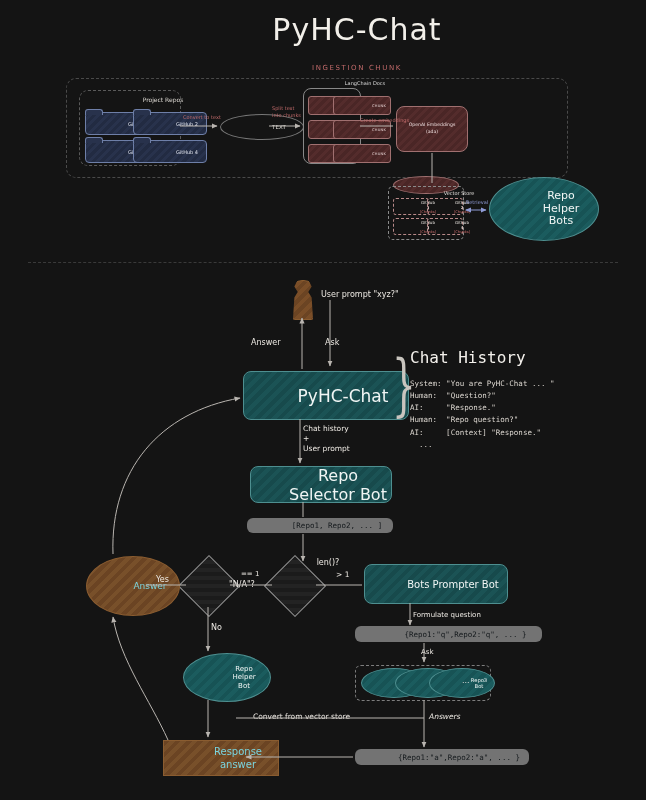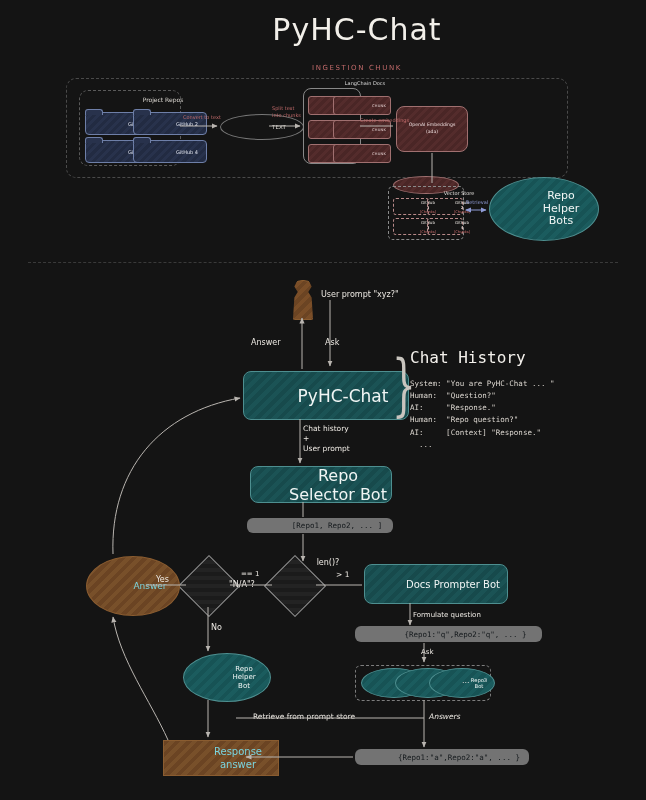--- a/index.html
+++ b/index.html
@@ -204,38 +204,38 @@
 <div class="abs ctr dia-txt" id="d1t">"N/A"?</div>
 <div class="abs diamond" id="d2"></div>
 <div class="abs ctr dia-txt" id="d2t">len()?</div>
 
 <div class="abs ctr" id="answer">Answer</div>
 <div class="abs hand" id="yes">Yes</div>
 <div class="abs hand" id="eq1">== 1</div>
 <div class="abs hand" id="gt1">&gt; 1</div>
 <div class="abs hand" id="no">No</div>
 
-<div class="abs ctr teal" id="rpb">Docs Prompter Bot</div>
+<div class="abs ctr teal" id="rpb">Bots Prompter Bot</div>
 <div class="abs hand" id="formulate">Formulate question</div>
 <div class="abs ctr codebox" id="qmap">{Repo1:"q",Repo2:"q", ... }</div>
 <div class="abs hand" id="ask2">Ask</div>
 
 <div class="abs" id="bots-box"></div>
 <div class="abs ctr botc" id="b1" style="white-space:pre-line">Repo1
 Bot</div>
 <div class="abs ctr botc" id="b2" style="white-space:pre-line">Repo2
 Bot</div>
 <div class="abs ctr botc" id="b3" style="white-space:pre-line">Repo3
 Bot</div>
 <div class="abs" id="bdots">...</div>
 
 <div class="abs ctr" id="rhb2" style="white-space:pre-line">Repo
 Helper
 Bot</div>
-<div class="abs hand" id="retrieve-lbl">Retrieve from prompt store</div>
+<div class="abs hand" id="retrieve-lbl">Convert from vector store</div>
 <div class="abs hand" id="answers-lbl">Answers</div>
 
 <div class="abs ctr" id="condense" style="white-space:pre-line">Response
 answer</div>
 <div class="abs ctr codebox" id="amap">{Repo1:"a",Repo2:"a", ... }</div>
 
 <svg class="lines">
   <defs>
     <marker id="ar" markerWidth="7" markerHeight="7" refX="5.5" refY="2.6" orient="auto">
       <path d="M0,0 L6,2.6 L0,5.2 z" fill="#b9b5b0"></path>

